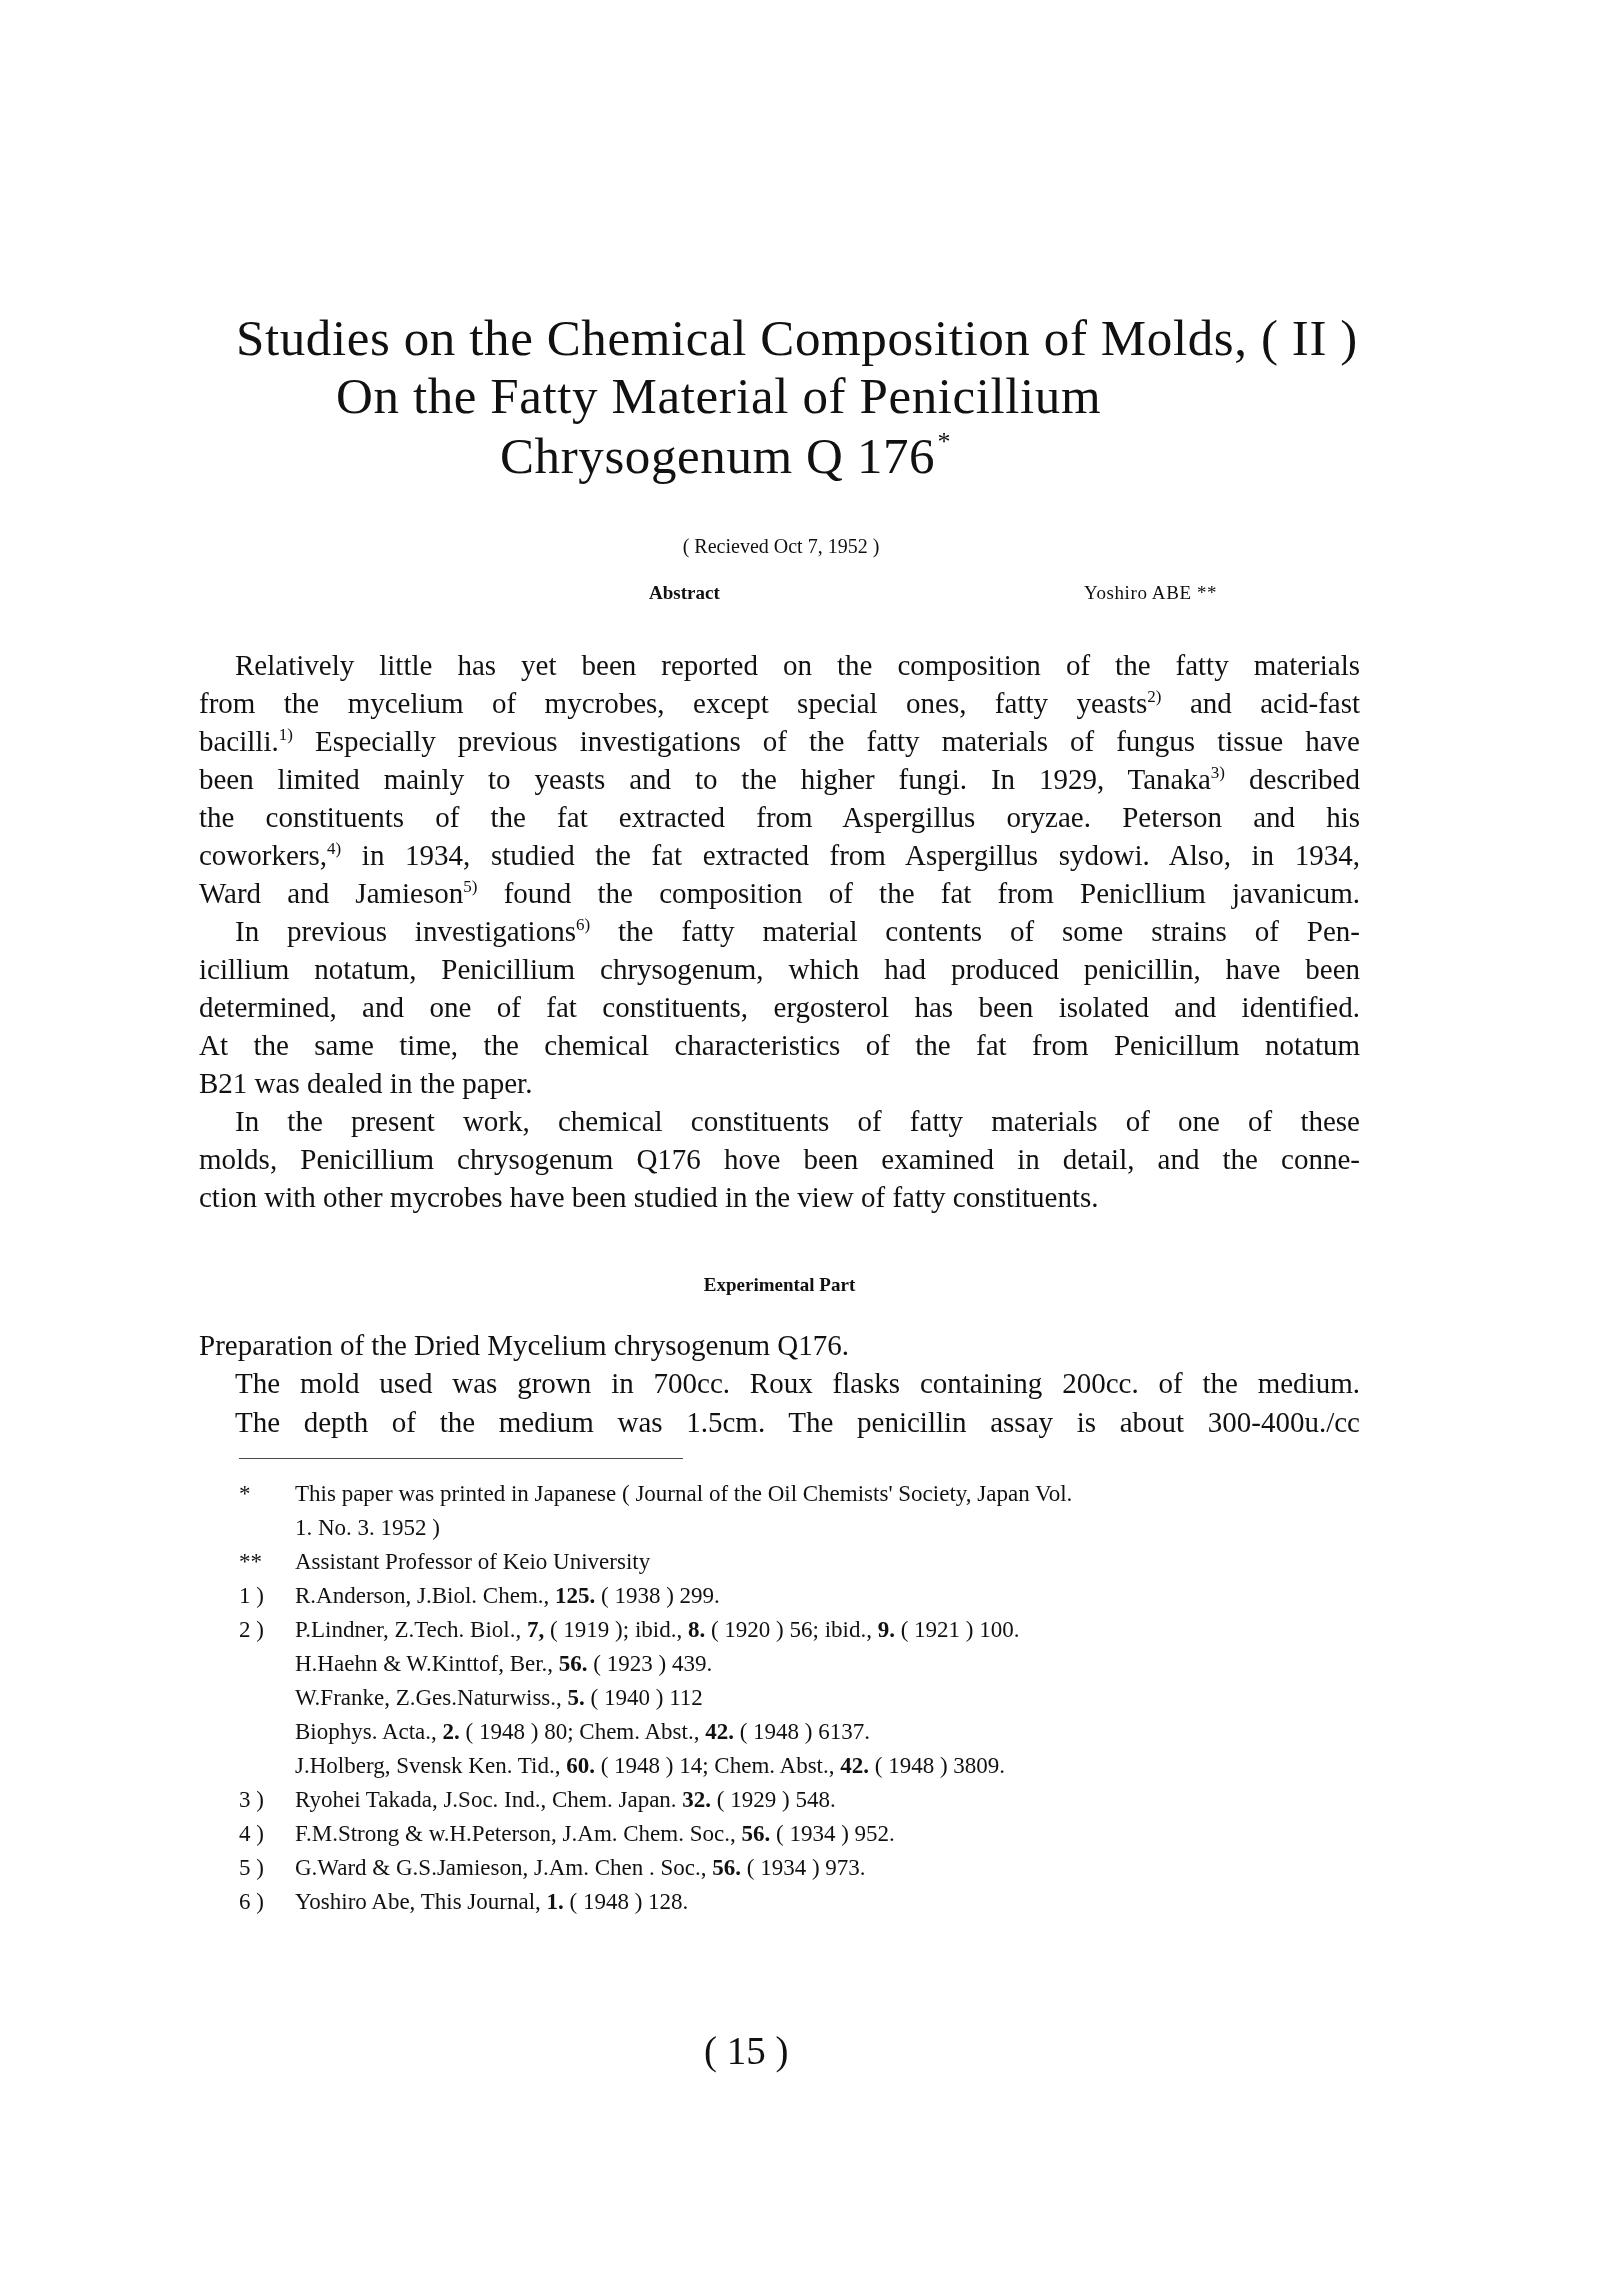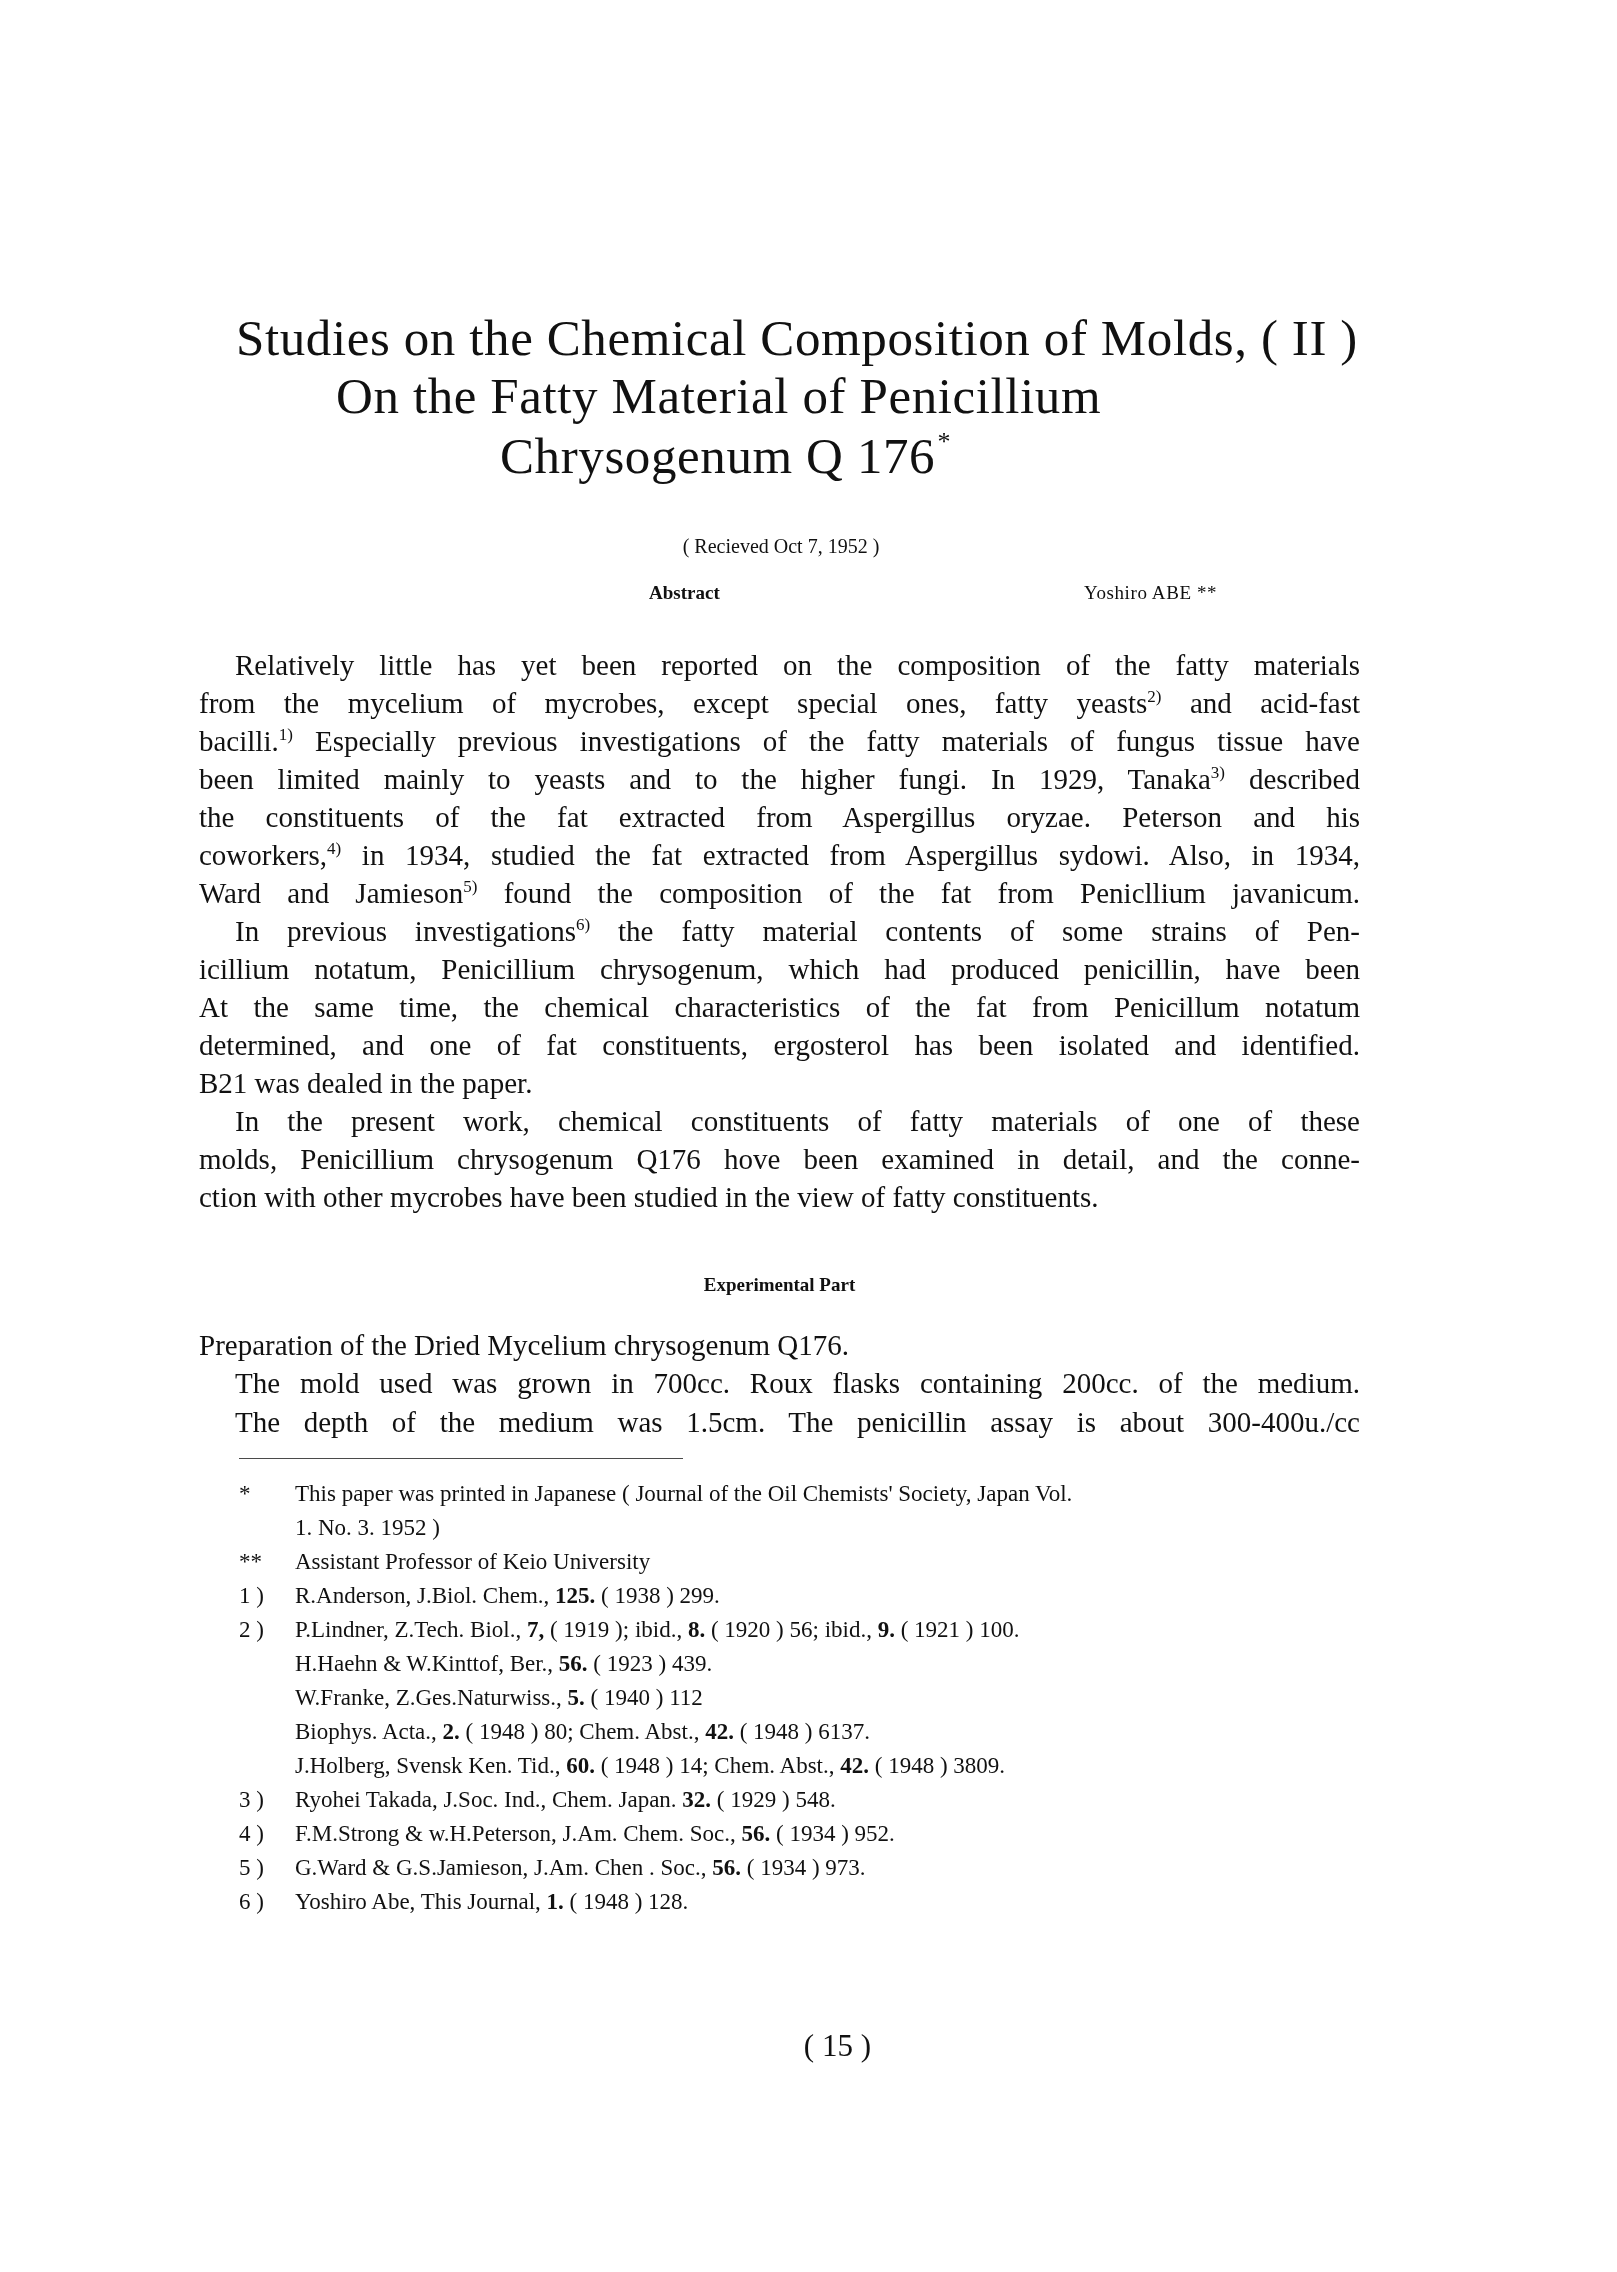--- a/index.html
+++ b/index.html
@@ -36,21 +36,21 @@
 
   
   .rule { position: absolute; left: 239px; top: 1458px; width: 444px; height: 0;
           border-top: 1.7px solid #2a2a2a; opacity: .85; }
   .fn-block { position: absolute; left: 239px; top: 1477px; width: 1123px; }
   .fn { position: relative; height: 34px; line-height: 34px; font-size: 23px; white-space: nowrap; }
   .fn .mark { position: absolute; left: 0; width: 45px; }
   .fn .txt { position: absolute; left: 56px; }
   .fn .txt b { font-weight: bold; }
 
-  .page-number { left: 747px; top: 2028px; width: 124px; text-align: right; font-size: 31px; }
+  .page-number { left: 704px; top: 2028px; width: 124px; text-align: left; font-size: 39px; }
 </style>
 </head>
 <body>
 
 <div class="abs title-line" id="t1">Studies on the Chemical Composition of Molds, ( II )</div>
 <div class="abs title-line" id="t2">On the Fatty Material of Penicillium</div>
 <div class="abs title-line" id="t3">
   <span>Chrysogenum Q 176</span><span class="sup-star">*</span>
 </div>
 <div class="abs received">( Recieved Oct 7, 1952 )</div>
@@ -61,22 +61,22 @@
 <div class="body-col" id="abstract-body">
     <div class="line indent"><span>Relatively little has yet been reported on the composition of the fatty materials</span></div>
     <div class="line"><span>from the mycelium of mycrobes, except special ones, fatty yeasts</span><sup>2)</sup><span> and acid-fast</span></div>
     <div class="line"><span>bacilli.</span><sup>1)</sup><span> Especially previous investigations of the fatty materials of fungus tissue have</span></div>
     <div class="line"><span>been limited mainly to yeasts and to the higher fungi.  In 1929, Tanaka</span><sup>3)</sup><span> described</span></div>
     <div class="line"><span>the constituents of the fat extracted from Aspergillus oryzae.  Peterson and his</span></div>
     <div class="line"><span>coworkers,</span><sup>4)</sup><span> in 1934, studied the fat extracted from Aspergillus sydowi.  Also, in 1934,</span></div>
     <div class="line"><span>Ward and Jamieson</span><sup>5)</sup><span> found the composition of the fat from Penicllium javanicum.</span></div>
     <div class="line indent"><span>In previous investigations</span><sup>6)</sup><span> the fatty material contents of some strains of Pen-</span></div>
     <div class="line"><span>icillium notatum, Penicillium chrysogenum, which had produced penicillin, have been</span></div>
+    <div class="line"><span>determined, and one of fat constituents, ergosterol has been isolated and identified.</span></div>
     <div class="line"><span>At the same time, the chemical characteristics of the fat from Penicillum notatum</span></div>
-    <div class="line"><span>determined, and one of fat constituents, ergosterol has been isolated and identified.</span></div>
     <div class="line last"><span>B21 was dealed in the paper.</span></div>
     <div class="line indent"><span>In the present work, chemical constituents of fatty materials of one of these</span></div>
     <div class="line"><span>molds, Penicillium chrysogenum Q176 hove been examined in detail, and the conne-</span></div>
     <div class="line last"><span>ction with other mycrobes have been studied in the view of fatty constituents.</span></div>
   </div>
 
 <div class="abs section-heading" id="exp-heading">Experimental Part</div>
 <div class="body-col" id="exp-body">
     <div class="line last" style="margin-top: 0px;"><span>Preparation of the Dried Mycelium chrysogenum Q176.</span></div>
     <div class="line indent" style="height: 39px; line-height: 39px;"><span>The mold used was grown in 700cc. Roux flasks containing 200cc. of the medium.</span></div>

